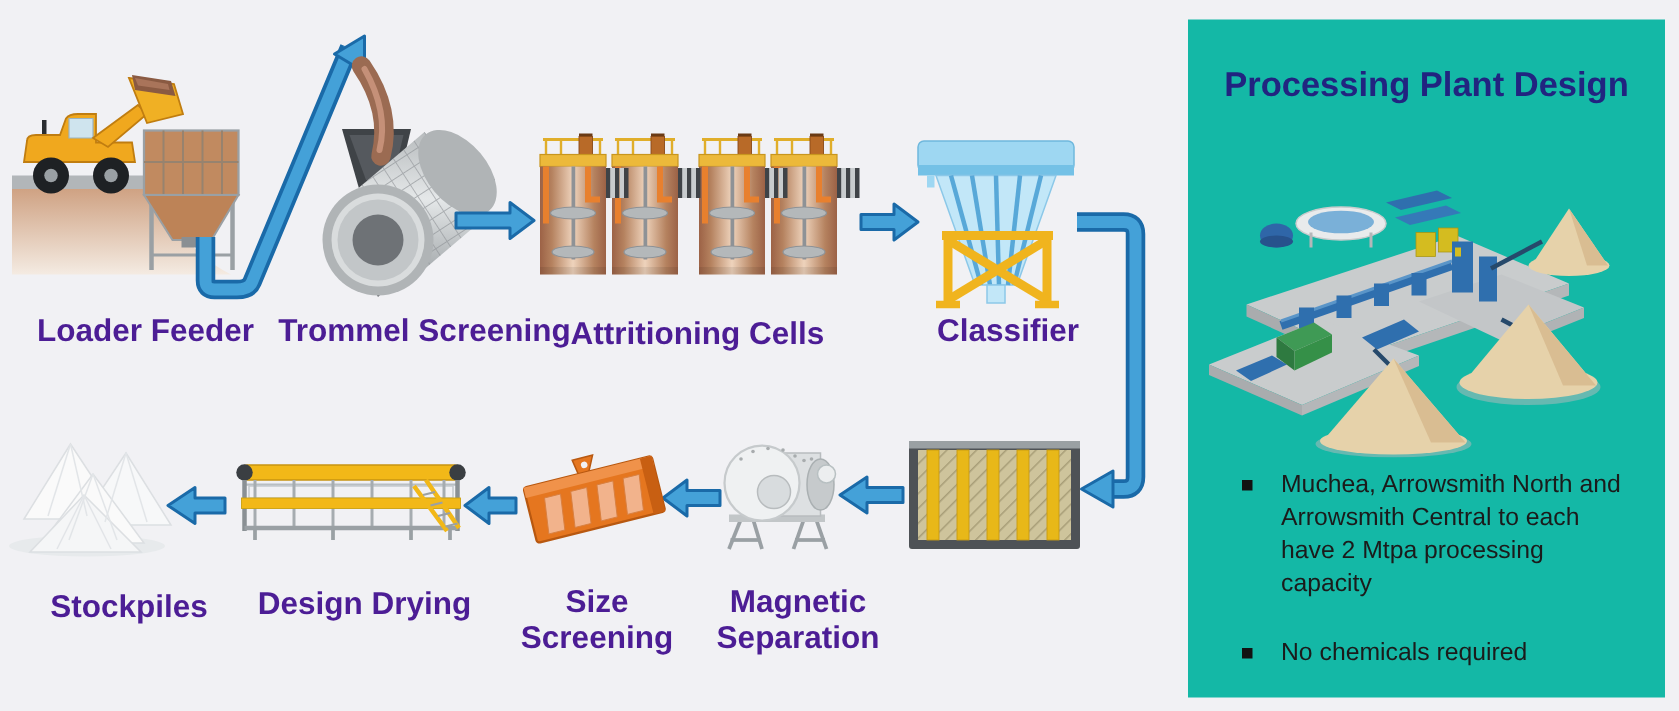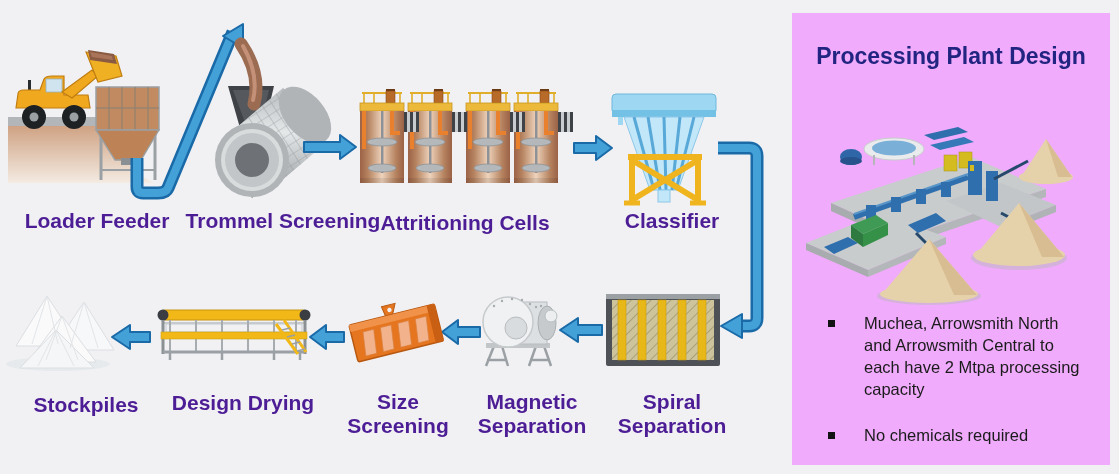--- a/index.html
+++ b/index.html
@@ -7,29 +7,29 @@
   #app{position:relative;width:1119px;height:474px;overflow:hidden;background:#f1f1f4;}
   #flow-svg{position:absolute;left:0;top:0;}
   .stage-label{
     position:absolute;transform:translateX(-50%);
     color:#4c1d95;font-weight:700;font-size:21px;
     text-align:center;line-height:1.14;white-space:nowrap;
   }
   .stage-label.wrap{white-space:normal;}
   #panel{
     position:absolute;left:792px;top:13px;width:318px;height:452px;
-    background:#f0abfc;
+    background:#14b8a6;
   }
   .panel-title{
     margin:30px 8px 0;text-align:center;
     color:#212480;font-size:23px;font-weight:700;line-height:1.15;
   }
   .plant{position:absolute;top:92px;left:4px;}
   .bullets{position:absolute;top:300px;left:36px;right:24px;}
-  .bullet-row{display:flex;gap:29px;margin-bottom:24px;color:#1b1b1b;font-size:16.5px;line-height:1.33;}
+  .bullet-row{display:flex;gap:19px;margin-bottom:24px;color:#1b1b1b;font-size:16.5px;line-height:1.33;}
   .bullet-marker{width:7px;height:7px;background:#121212;margin-top:7px;flex:none;}
 </style>
 </head>
 <body>
 
 <div id="app">
 
   <svg id="flow-svg" width="795" height="474" viewBox="0 0 795 474">
     <defs>
       <linearGradient id="cliffGrad" x1="0" y1="0" x2="0" y2="1">
@@ -348,21 +348,20 @@
   </svg>
 
   <div class="stage-label" style="left:97px;top:209px">Loader Feeder</div>
   <div class="stage-label" style="left:283px;top:209px">Trommel Screening</div>
   <div class="stage-label" style="left:465px;top:211px">Attritioning Cells</div>
   <div class="stage-label" style="left:672px;top:209px">Classifier</div>
   <div class="stage-label" style="left:86px;top:393px">Stockpiles</div>
   <div class="stage-label" style="left:243px;top:391px">Design Drying</div>
   <div class="stage-label wrap" style="left:532px;top:390px;width:130px">Magnetic Separation</div>
   <div class="stage-label wrap" style="left:398px;top:390px;width:120px">Size Screening</div>
-  <div class="stage-label wrap" style="left:672px;top:390px;width:124px">Spiral Separation</div>
 
   <div id="panel">
     <div class="panel-title">Processing Plant Design</div>
 
     <svg class="plant" width="310" height="200" viewBox="0 0 310 200">
 
       <polygon points="35,98 175,52 250,84 110,132" fill="#c9cccd"></polygon>
       <polygon points="35,98 110,132 110,140 35,106" fill="#a9acae"></polygon>
       <polygon points="110,132 250,84 250,92 110,140" fill="#b4b7b9"></polygon>
       <polygon points="10,138 85,108 150,132 72,165" fill="#c9cccd"></polygon>

